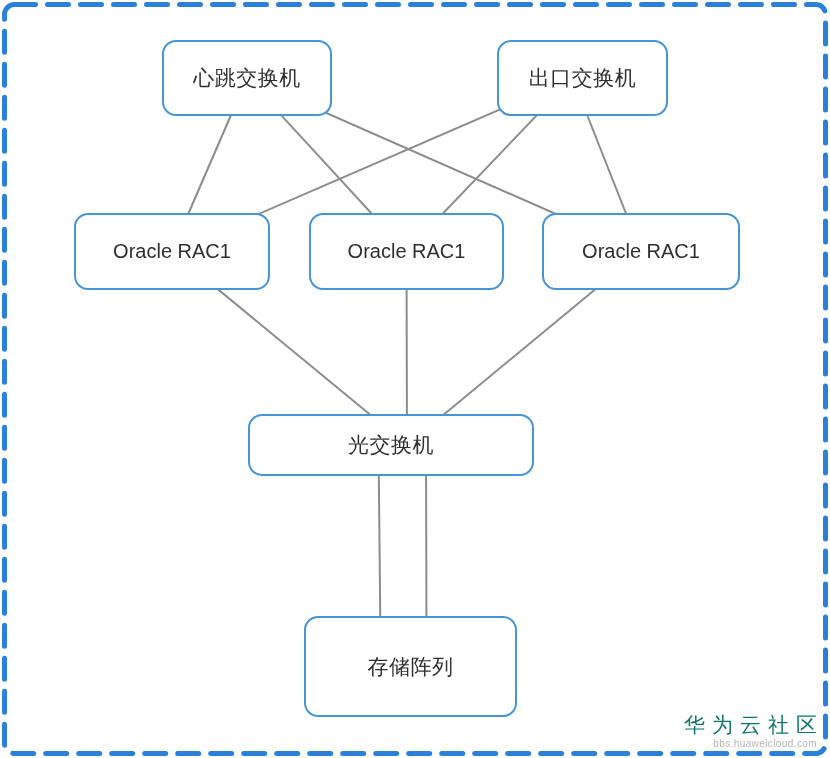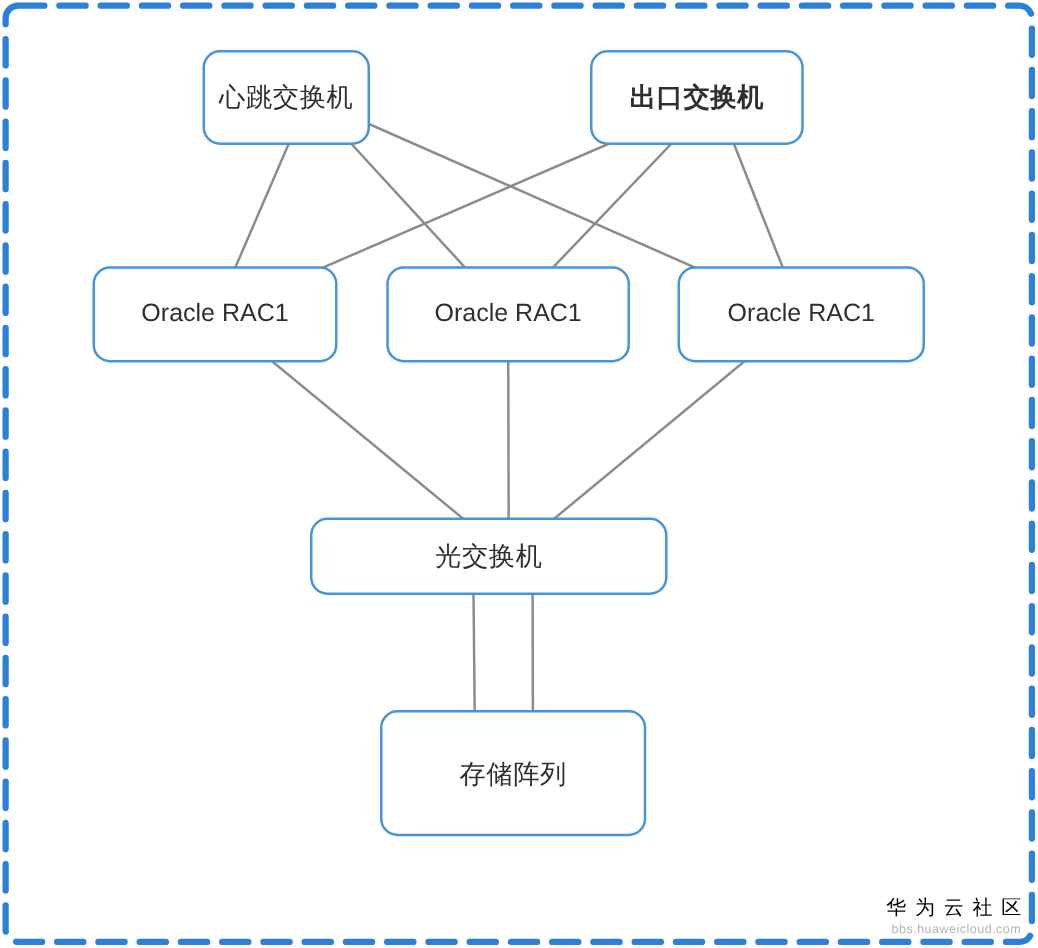--- a/index.html
+++ b/index.html
@@ -41,22 +41,22 @@
     letter-spacing: 0;
   }
   #watermark {
     position: absolute;
     right: 13px;
     bottom: 9px;
     text-align: right;
     line-height: 1;
   }
   #watermark .wm-title {
-    font-size: 16px;
-    color: #000000;
+    font-size: 21px;
+    color: #0f766e;
     letter-spacing: 7px;
     margin-right: -7px; 
     display: block;
   }
   #watermark .wm-url {
     font-size: 10px;
     color: #b4b4b4;
     display: block;
     margin-top: 4px;
     letter-spacing: 0.4px;
@@ -73,39 +73,39 @@
       <line x1="572.5" y1="78" x2="172" y2="251.5" stroke="#8c8c8c" stroke-width="2"></line>
       <line x1="572.5" y1="78" x2="406.5" y2="251.5" stroke="#8c8c8c" stroke-width="2"></line>
       <line x1="572.5" y1="78" x2="641" y2="251.5" stroke="#8c8c8c" stroke-width="2"></line>
       <line x1="172" y1="251.5" x2="407" y2="445" stroke="#8c8c8c" stroke-width="2"></line>
       <line x1="406.5" y1="251.5" x2="407" y2="445" stroke="#8c8c8c" stroke-width="2"></line>
       <line x1="641" y1="251.5" x2="407" y2="445" stroke="#8c8c8c" stroke-width="2"></line>
       <line x1="378.5" y1="445" x2="380.5" y2="642.5" stroke="#8c8c8c" stroke-width="2"></line>
       <line x1="426" y1="445" x2="426.5" y2="642.5" stroke="#8c8c8c" stroke-width="2"></line>
     </svg>
   <div id="nodes">
-      <div class="node" style="left: 162px; top: 40px; width: 134px; height: 76px;">
+      <div class="node" style="left: 162px; top: 40px; width: 170px; height: 76px;">
         <span>心跳交换机</span>
       </div>
-      <div class="node" style="left: 472px; top: 40px; width: 171px; height: 76px; font-weight: bold;">
+      <div class="node" style="left: 497px; top: 40px; width: 171px; height: 76px;">
         <span>出口交换机</span>
       </div>
       <div class="node latin" style="left: 74px; top: 213px; width: 196px; height: 77px;">
         <span>Oracle RAC1</span>
       </div>
       <div class="node latin" style="left: 309px; top: 213px; width: 195px; height: 77px;">
         <span>Oracle RAC1</span>
       </div>
       <div class="node latin" style="left: 542px; top: 213px; width: 198px; height: 77px;">
         <span>Oracle RAC1</span>
       </div>
       <div class="node" style="left: 248px; top: 414px; width: 286px; height: 62px;">
         <span>光交换机</span>
       </div>
-      <div class="node" style="left: 304px; top: 568px; width: 213px; height: 101px;">
+      <div class="node" style="left: 304px; top: 616px; width: 213px; height: 101px;">
         <span>存储阵列</span>
       </div>
     </div>
   <div id="watermark">
     <span class="wm-title">华为云社区</span>
     <span class="wm-url">bbs.huaweicloud.com</span>
   </div>
 <svg id="frame" style="position: absolute; left: 0px; top: 0px; width: 830px; height: 758px; pointer-events: none;">
       <rect x="4.5" y="4.5" width="821" height="749" rx="10" fill="none" stroke="#2b80d9" stroke-width="5" stroke-dasharray="21 12" stroke-linecap="round"></rect>
     </svg>

